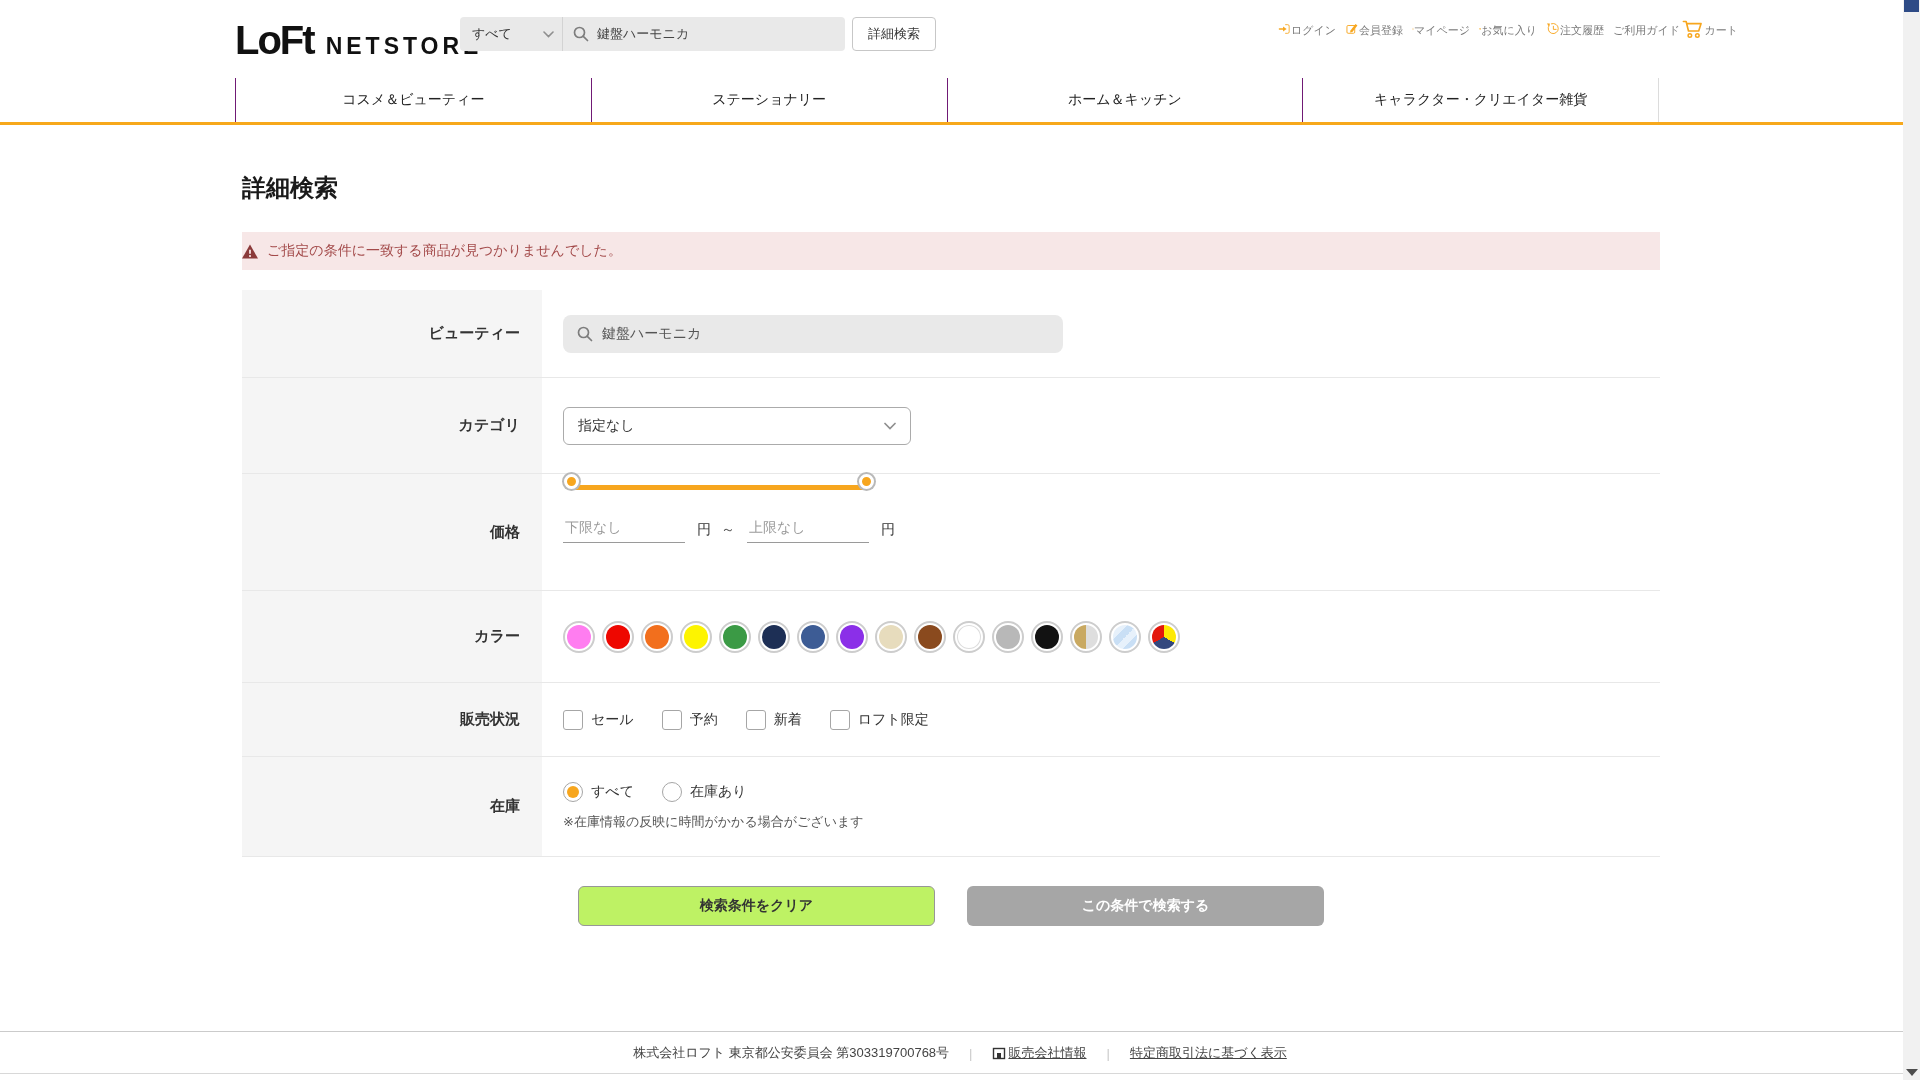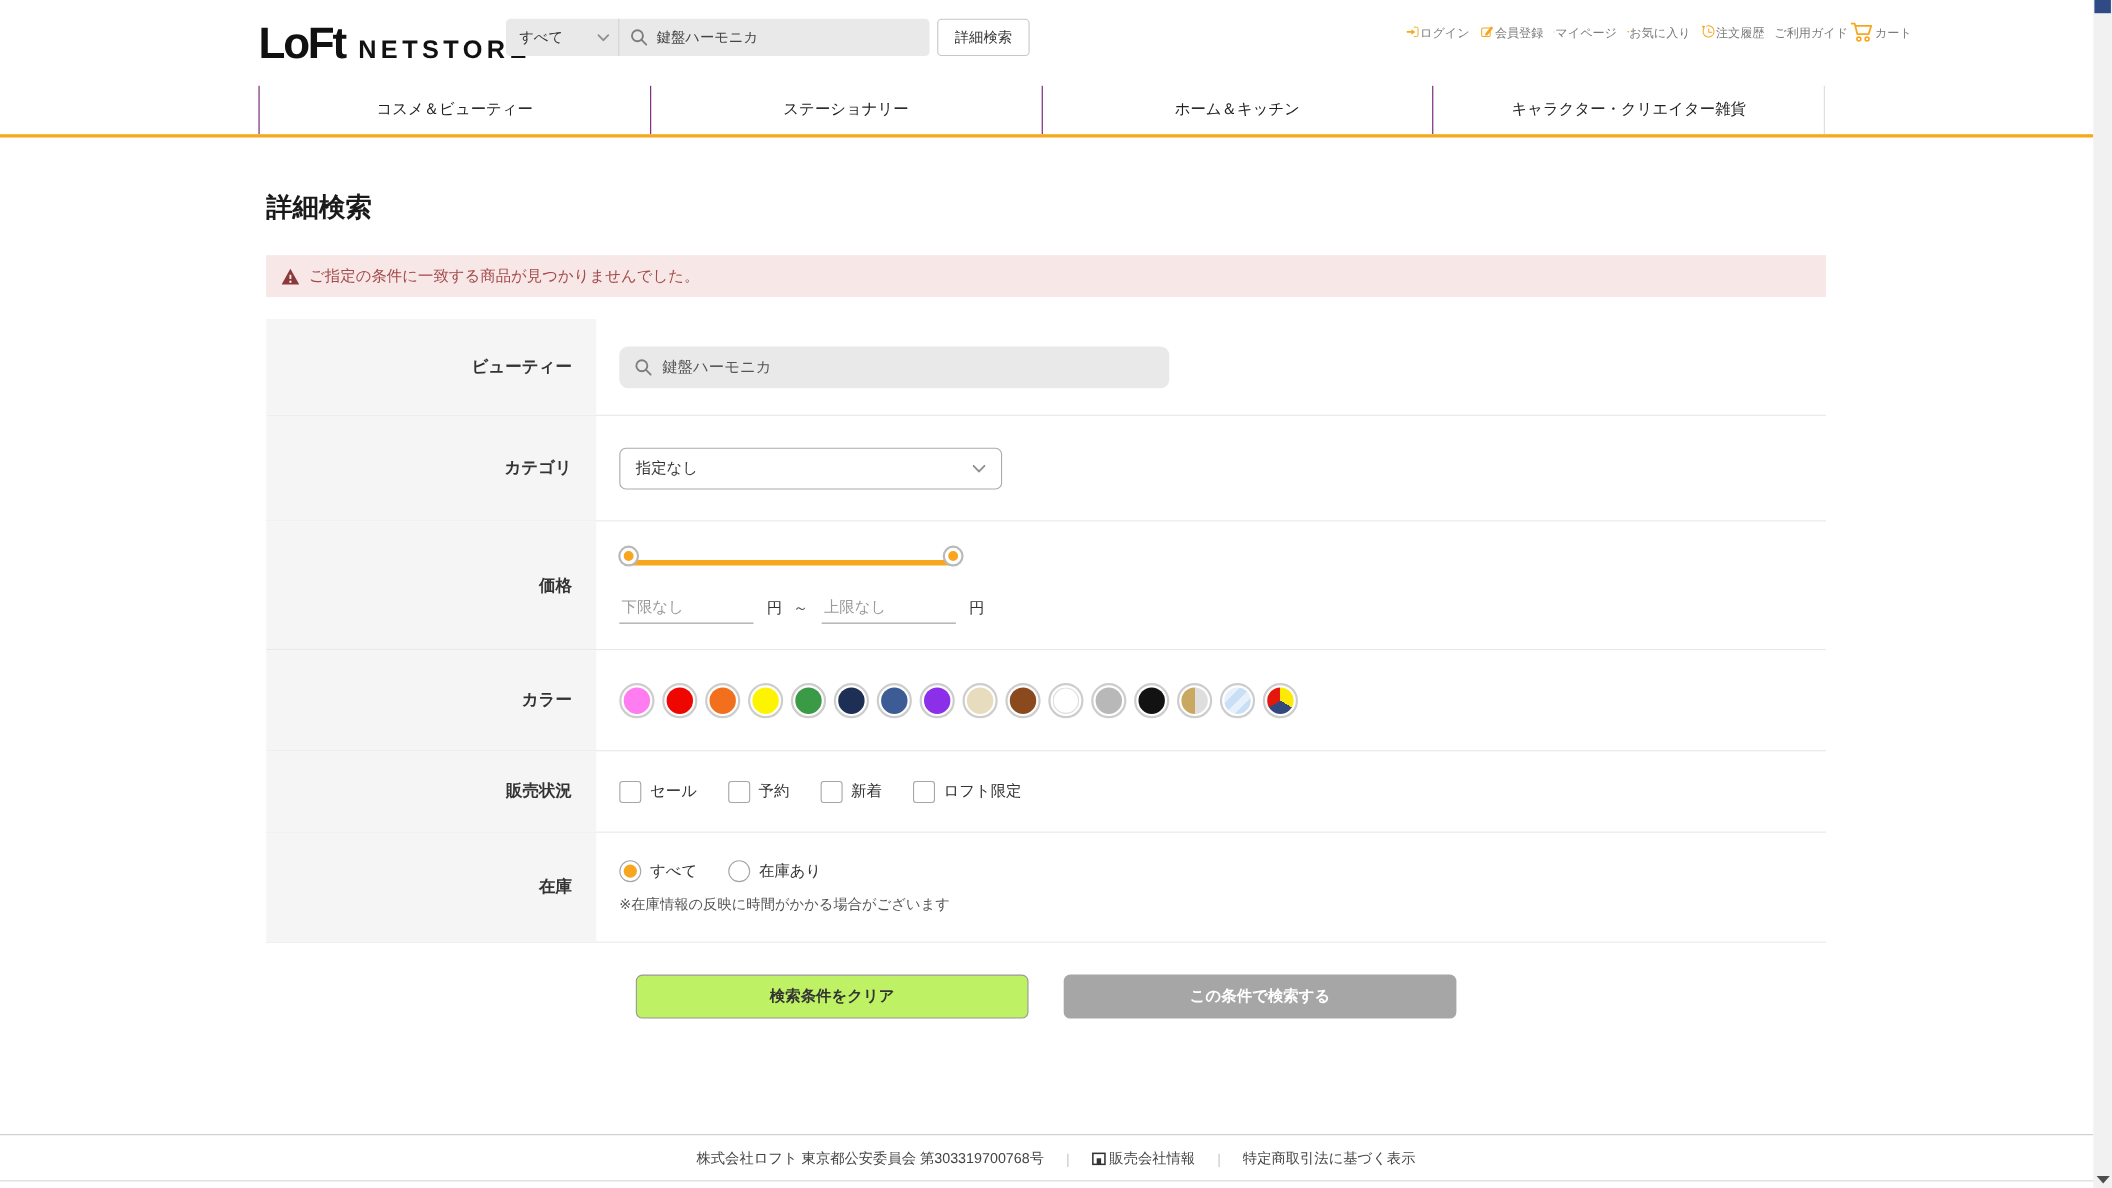--- a/index.html
+++ b/index.html
@@ -31,36 +31,36 @@
   .nav { position:absolute; top:78px; left:235px; width:1424px; height:44px; display:flex; }
   .nav-item { flex:1; display:flex; align-items:center; justify-content:center; font-size:14px;
     color:#222; border-left:1px solid #701a75; cursor:pointer; white-space:nowrap; }
   .nav-item:last-child { border-right:1px solid #DCDCDC; }
   .header-rule { position:absolute; top:122px; left:0; width:1903px; height:3px; }
 
   
   .page-title { position:absolute; left:242px; top:172px; font-size:24px; font-weight:bold; color:#1A1A1A; }
 
   .error-bar { position:absolute; left:242px; top:232px; width:1418px; height:38px;
-    display:flex; align-items:center; gap:9px; padding-left:14px; font-size:14px; }
+    display:flex; align-items:center; gap:9px; padding-left:0; font-size:14px; }
 
   .form { position:absolute; left:242px; top:290px; width:1418px; }
   .frow { display:flex; border-bottom:1px solid #E8E8E8; }
   .frow-label { width:300px; display:flex; align-items:center; justify-content:flex-end;
     padding-right:22px; font-size:15px; font-weight:bold; color:#333; }
   .frow-content { flex:1; padding-left:21px; display:flex; align-items:center; }
 
   .kw-input { width:500px; height:38px; background:#E9E9E9; border-radius:8px;
     display:flex; align-items:center; gap:9px; padding-left:14px; font-size:14px; color:#555; }
 
   .select { width:348px; height:38px; background:#fff; border:1px solid #ABABAB; border-radius:6px;
     display:flex; align-items:center; justify-content:space-between; padding:0 14px;
     font-size:14px; color:#333; cursor:pointer; }
 
-  .price-content { flex-direction:column; align-items:flex-start; justify-content:center; }
+  .price-content { flex-direction:column; align-items:flex-start; }
   .slider { position:relative; width:312px; height:27px; }
   .slider-track { position:absolute; left:10px; right:10px; top:11px; height:5px; border-radius:3px; }
   .slider-handle { position:absolute; top:0; width:15px; height:15px; border-radius:50%;
     border:3px solid #fff; box-shadow:0 0 0 2px #B9B9B9; cursor:pointer; }
   .slider-handle.min { left:1px; }
   .slider-handle.max { right:1px; }
   .price-inputs { display:flex; align-items:center; margin-top:15px; font-size:14px; color:#333; }
   .price-field { width:122px; border-bottom:1px solid #9A9A9A; padding:3px 2px 5px 2px;
     font-size:14px; color:#9A9A9A; cursor:text; }
   .price-unit { margin:0 10px 0 12px; }
@@ -86,21 +86,21 @@
   .btn { position:absolute; top:886px; width:357px; height:40px; border-radius:6px;
     font-size:14px; font-weight:bold; cursor:pointer; font-family:inherit; }
   .btn-clear { left:578px; background:#bef264; border:1px solid #979797; color:#333; }
   .btn-search { left:967px; background:#A6A6A6; border:none; color:#fff; }
 
   
   .footer { position:absolute; top:1031px; left:0; width:1903px; height:43px;
     border-top:1px solid #CBCBCB; display:flex; align-items:center; justify-content:center;
     font-size:13px; color:#444;padding-left:17px; }
   .footer-sep { color:#C9C9C9; margin:0 20px; }
-  .footer-link { display:flex; align-items:center; gap:2px; cursor:pointer; }
+  .footer-link { display:flex; align-items:center; gap:2px; cursor:pointer;text-decoration:underline; }
   .bottom-line { position:absolute; top:1073px; left:0; width:1903px; height:1px; background:#D8D8D8; }
 
   
   .scrollbar { position:absolute; right:0; top:0; width:17px; height:1080px; background:#F1F1F1; }
   .sb-thumb-top { position:absolute; top:0; left:1px; width:15px; height:12px; background:#2E4B86; }
   .sb-arrow-down { position:absolute; bottom:4px; left:3px; width:0; height:0;
     border-left:6px solid transparent; border-right:6px solid transparent; border-top:7px solid #4D4D4D; }
 </style>
 </head>
 <body>

